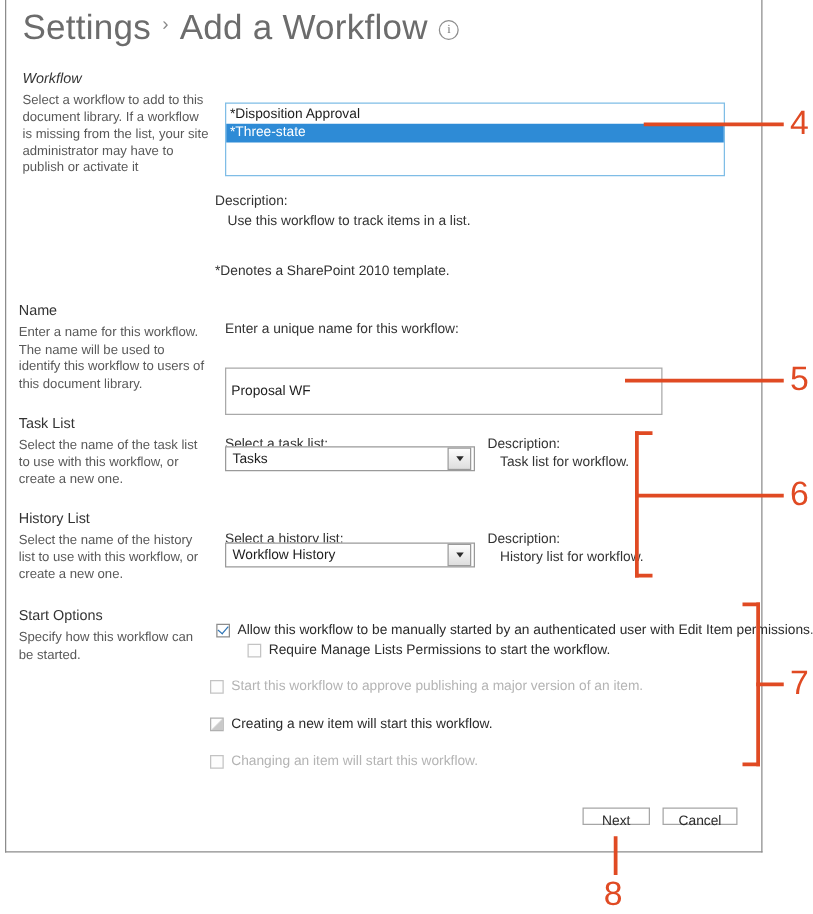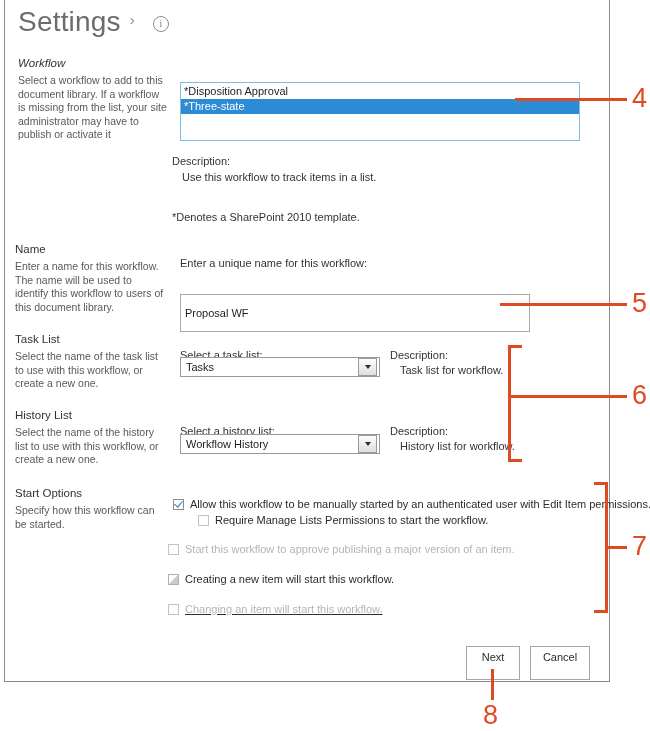--- a/index.html
+++ b/index.html
@@ -194,21 +194,21 @@
   .cb-label {
     font-size: 11px;
     color: #2b2b2b;
     text-align: right;
   }
   .cb-label.disabled { color: #b4b4b4; }
 
   
   .btn {
     position: absolute;
-    height: 34px;
+    height: 14px;
     box-sizing: border-box;
     border: 1px solid #a6a6a6;
     background: #ffffff;
     font-family: "Liberation Sans", sans-serif;
     font-size: 11px;
     color: #2b2b2b;
     text-align: center;
     line-height: 20px;
     cursor: pointer;
   }
@@ -228,20 +228,21 @@
   }
 </style>
 </head>
 <body>
 
 <div id="page-frame"></div>
 
 <div id="header">
   <span class="hdr-seg">Settings</span>
   <span class="hdr-sep">›</span>
+  <span class="hdr-seg">Add a Workflow</span>
   <span id="info-icon">i</span>
 </div>
 
 <div class="sec-title" style="left:18px; top:57px;font-style:italic;">Workflow</div>
 <div class="sec-desc" style="left:18px; top:74px;">Select a workflow to add to this document library. If a workflow is missing from the list, your site administrator may have to publish or activate it</div>
 
 <div class="field-label" style="left:180px; top:68px;margin-top:19px;">Select a workflow template:</div>
 
 <div id="tpl-listbox">
   <div class="lb-option">*Disposition Approval</div>
@@ -300,21 +301,21 @@
 <div class="cb-row" style="left:168px; top:543px;">
   <span class="cb-box dim"></span>
   <span class="cb-label disabled">Start this workflow to approve publishing a major version of an item.</span>
 </div>
 
 <div class="cb-row" style="left:168px; top:573px;">
   <span class="cb-box greyfill"></span>
   <span class="cb-label">Creating a new item will start this workflow.</span>
 </div>
 
-<div class="cb-row" style="left:168px; top:603px;text-decoration:underline;">
+<div class="cb-row" style="left:168px; top:603px;">
   <span class="cb-box dim"></span>
   <span class="cb-label disabled">Changing an item will start this workflow.</span>
 </div>
 
 <div class="btn" style="left:466px; top:646px; width:54px;">Next</div>
 <div class="btn" style="left:530px; top:646px; width:60px;">Cancel</div>
 
 <div class="ann" style="left:515px; top:98px; width:112px; height:3px;"></div>
 <div class="ann-num" style="left:632px; top:85px;">4</div>
 

